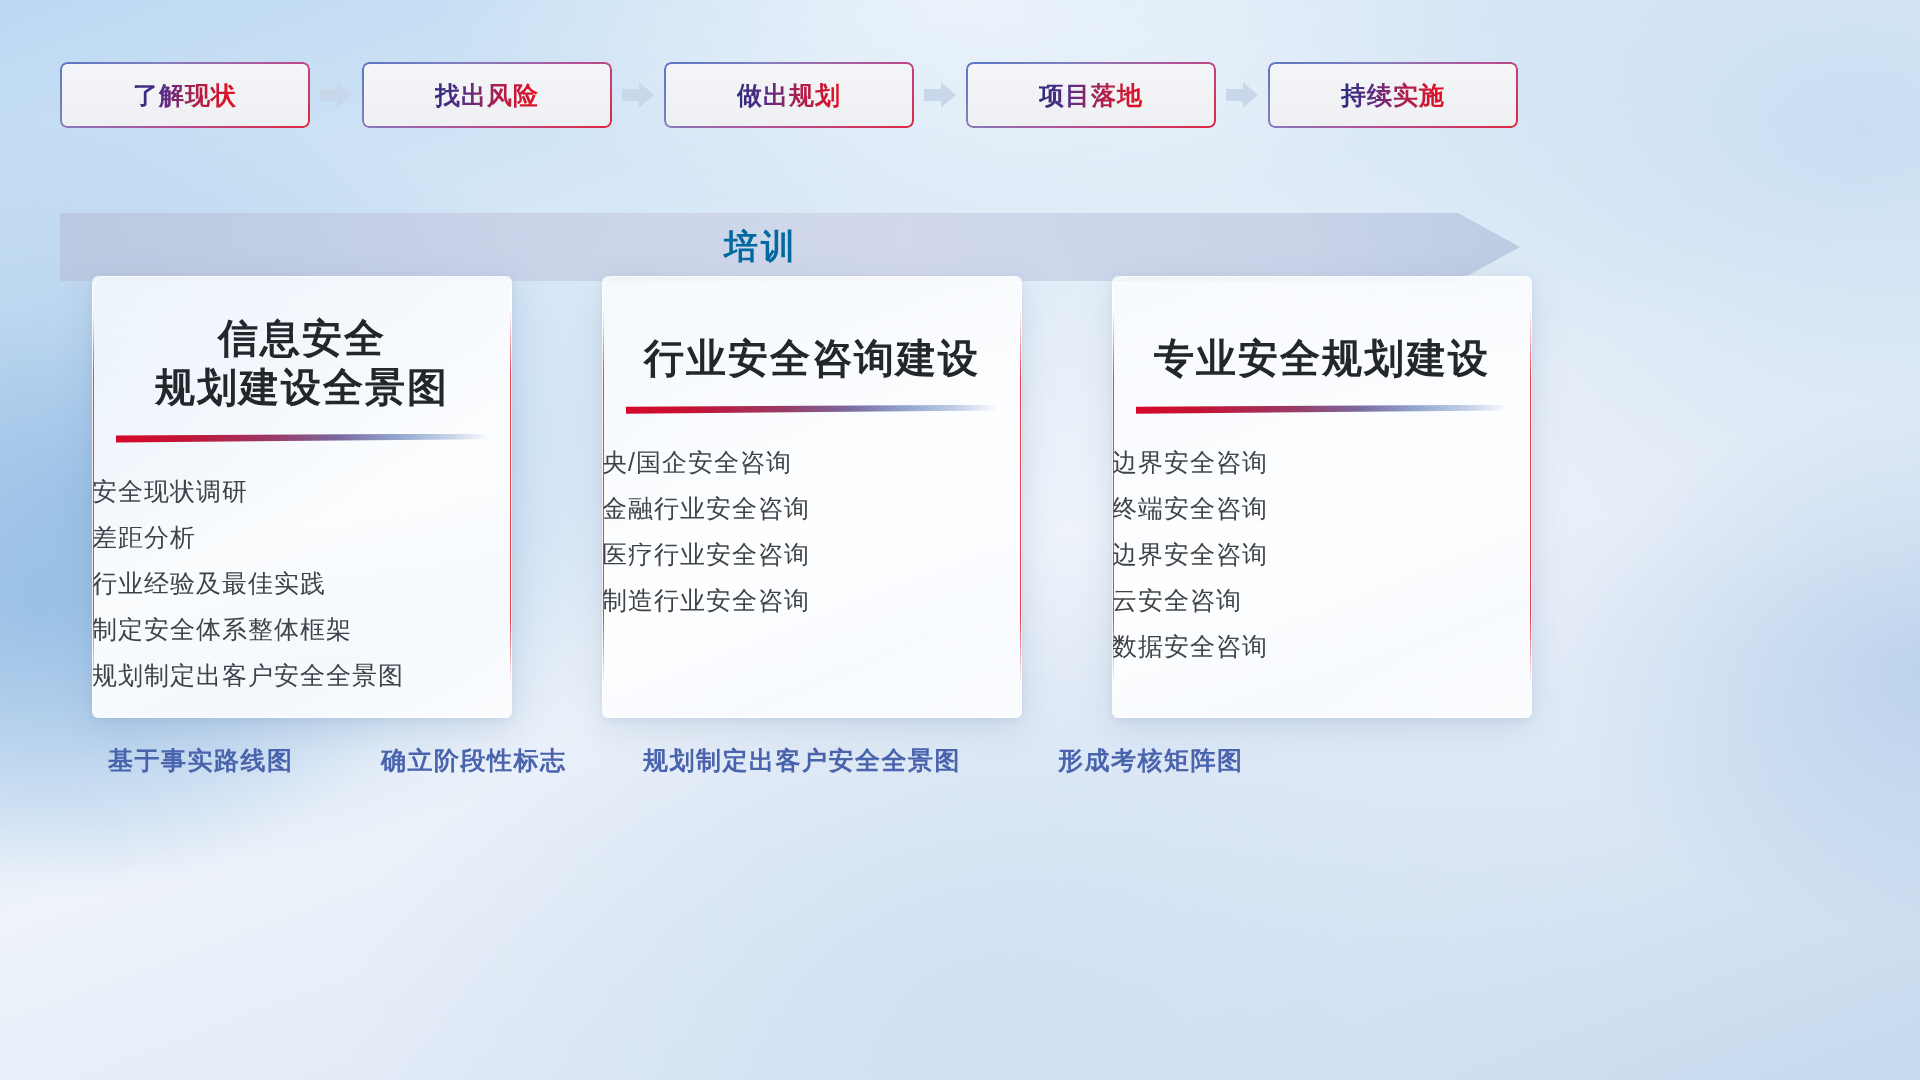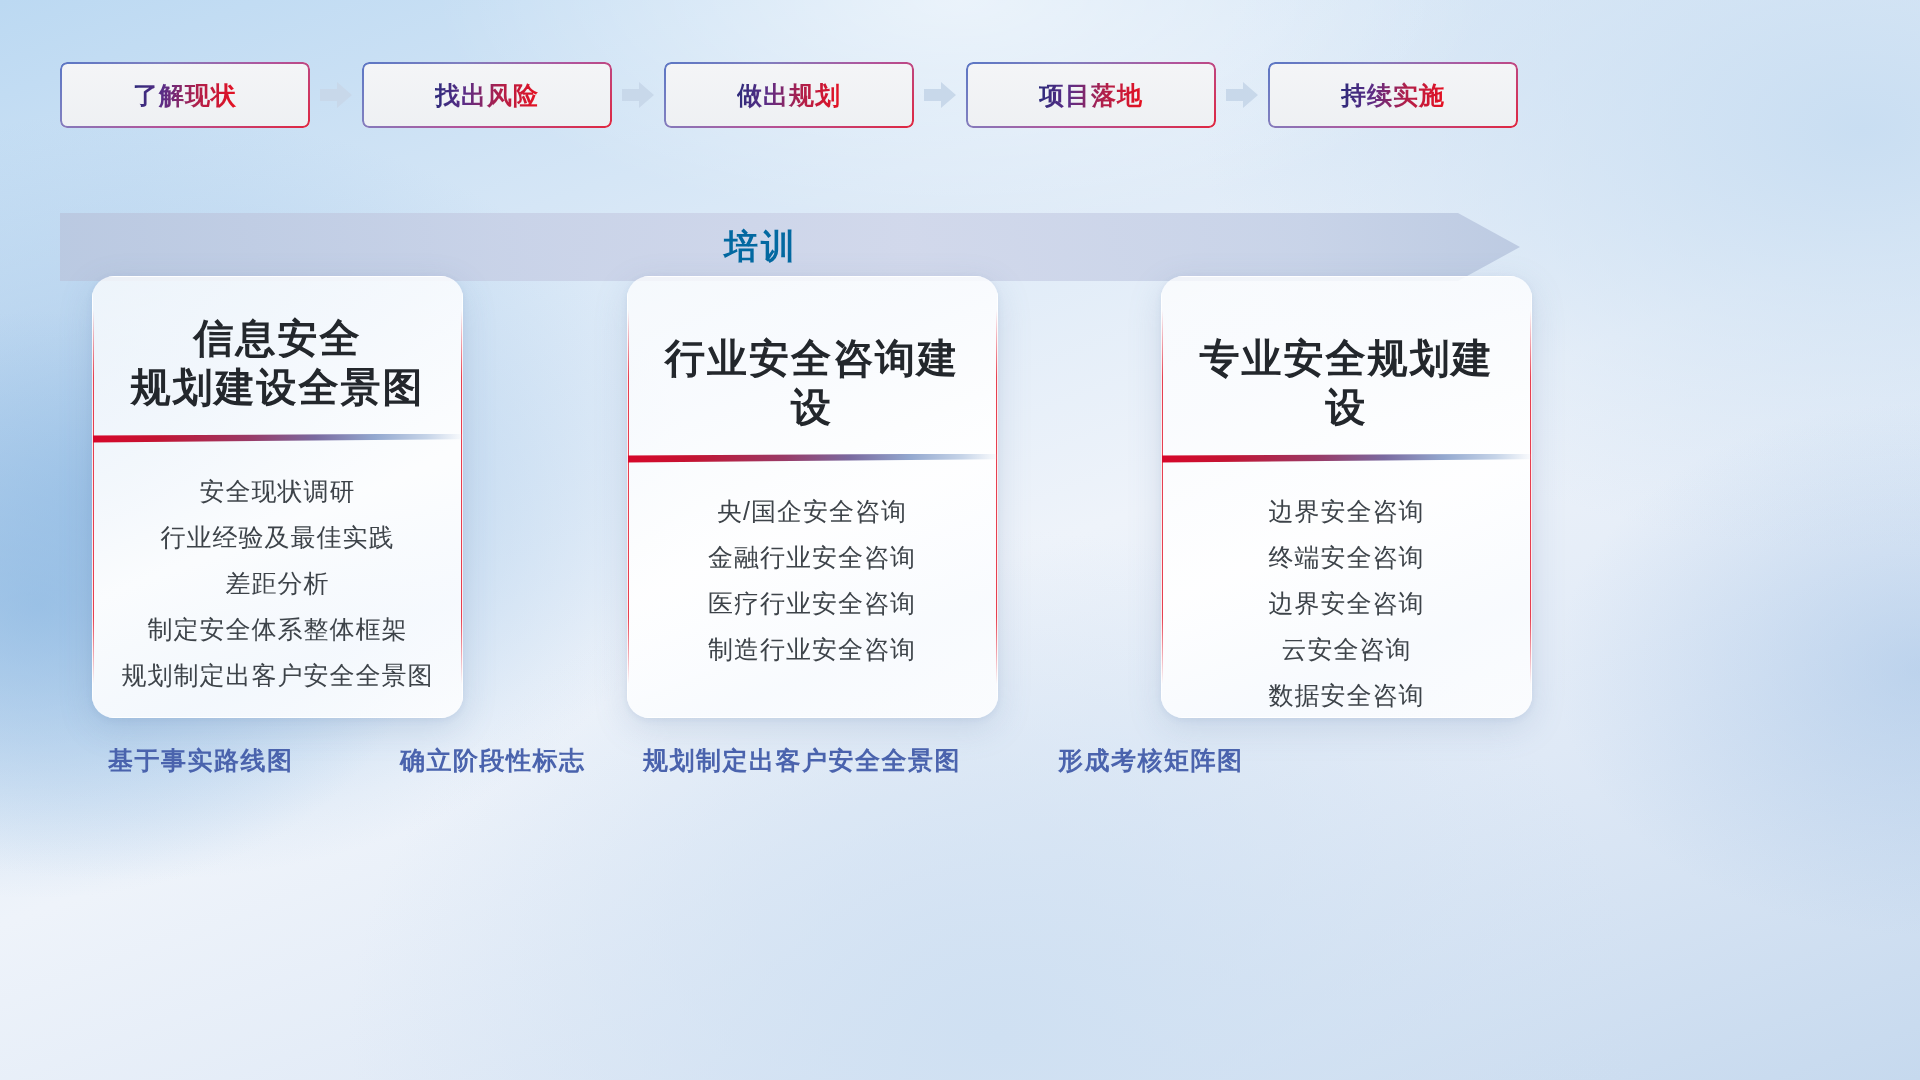--- a/index.html
+++ b/index.html
@@ -76,22 +76,22 @@
     padding-right:58px;
     font-size:34px; font-weight:700; color:#0369a1; letter-spacing:3px;
   }
 
   
   #cards{
     position:absolute; left:92px; top:276px; width:1440px; height:442px;
     display:flex; justify-content:space-between;
   }
   .card{
-    width:371px; height:442px; position:relative;
-    border-radius:22px;
+    width:420px; height:442px; position:relative;
+    border-radius:6px;
     background:linear-gradient(158deg,
       rgba(255,255,255,.72) 0%,
       rgba(252,253,255,.86) 26%,
       rgba(255,255,255,.95) 55%,
       rgba(250,252,255,.9) 80%,
       rgba(255,255,255,.84) 100%);
     box-shadow:0 10px 34px rgba(86,120,166,.18), 0 2px 6px rgba(86,120,166,.10);
     overflow:hidden;
   }
   .card::after{
@@ -117,37 +117,37 @@
 
   .divider{
     margin:22px auto 0; width:372px; height:9px; position:relative;
   }
   .divider i{
     position:absolute; left:0; top:0; width:100%; height:100%;
     background:linear-gradient(90deg,#d7072a 0%,#c31433 18%,#9a3a66 42%,#7a6aa0 60%,#93a8cf 76%,#c6d4e8 90%,rgba(214,224,238,0) 100%);
     clip-path:polygon(0 22%, 100% 0, 100% 62%, 0 100%);
   }
 
-  .card-list{ list-style:none; margin:26px 0 0; padding:0; text-align:center; }
+  .card-list{ list-style:none; margin:26px 0 0; padding:0; text-align:left; }
   .card-list li{
     font-size:25px; color:#3d4349; line-height:1; padding:10px 0 11px;
     letter-spacing:1px;
   }
 
   
   #bottom{
     position:absolute; left:0; top:744px; width:1828px; height:44px;
   }
   .blabel{
     position:absolute; top:0;
     font-size:25px; font-weight:700; color:#4a63ad; letter-spacing:1.5px;
     white-space:nowrap;
   }
   .b0{ left:108px; }
-  .b1{ left:400px; }
+  .b1{ left:381px; }
   .b2{ left:643px; }
   .b3{ left:1058px; }
 </style>
 </head>
 <body>
 
 <div id="bg">
   <div class="layer bgA"></div>
   <div class="layer bgB"></div>
 </div>
@@ -205,22 +205,22 @@
   <div class="card one">
     <span class="edge l"></span>
     <span class="edge r"></span>
     <div class="card-title">信息安全
 规划建设全景图</div>
     <div class="divider">
         <i></i>
       </div>
     <ul class="card-list">
       <li>安全现状调研</li>
+      <li>差距分析</li>
       <li>行业经验及最佳实践</li>
-      <li>差距分析</li>
       <li>制定安全体系整体框架</li>
       <li>规划制定出客户安全全景图</li>
     </ul>
   </div>
 
   <div class="card two">
     <span class="edge l"></span>
     <span class="edge r"></span>
     <div class="card-title">行业安全咨询建设</div>
     <div class="divider">

